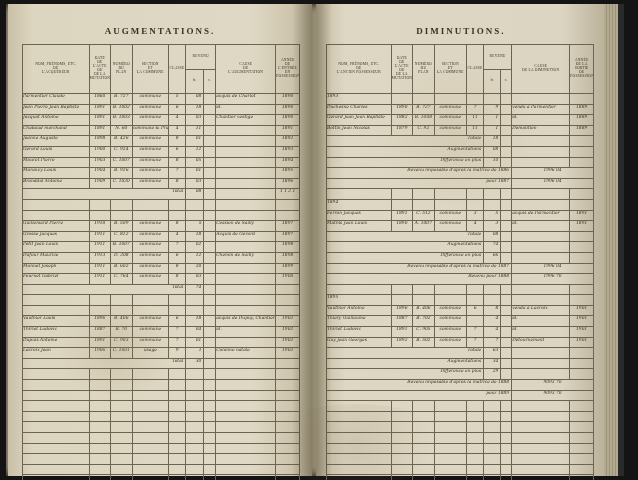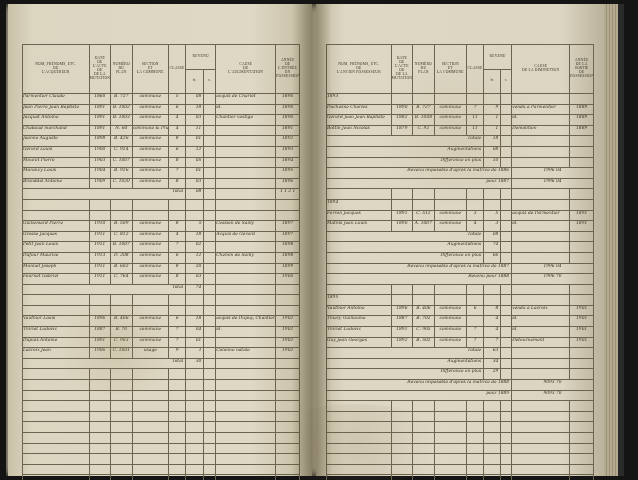--- a/index.html
+++ b/index.html
@@ -100,20 +100,21 @@
 </head>
 <body>
 
 <div id="page">
   <div class="scan-bg"></div>
 
   <div class="book">
 
     <div class="page-left">
       <div class="sheet">
+        <div class="title" style="top:22px;">AUGMENTATIONS.</div>
 
         <table class="reg" id="tbl-left" style="left:14px;top:40px;width:278px;">
           <colgroup>
             <col style="width:62px">
               <col style="width:20px">
               <col style="width:20px">
             <col style="width:34px">
               <col style="width:16px">
             <col style="width:17px">
               <col style="width:11px">
@@ -548,20 +549,21 @@
                 <td class="hand"></td>
                 <td class="hand"></td>
               </tr>
             </tbody>
         </table>
       </div>
     </div>
 
     <div class="page-right">
       <div class="sheet">
+        <div class="title" style="top:22px;">DIMINUTIONS.</div>
 
         <table class="reg" id="tbl-right" style="left:10px;top:40px;width:268px;">
           <colgroup>
             <col style="width:60px">
               <col style="width:20px">
               <col style="width:20px">
             <col style="width:30px">
               <col style="width:16px">
             <col style="width:16px">
               <col style="width:10px">

